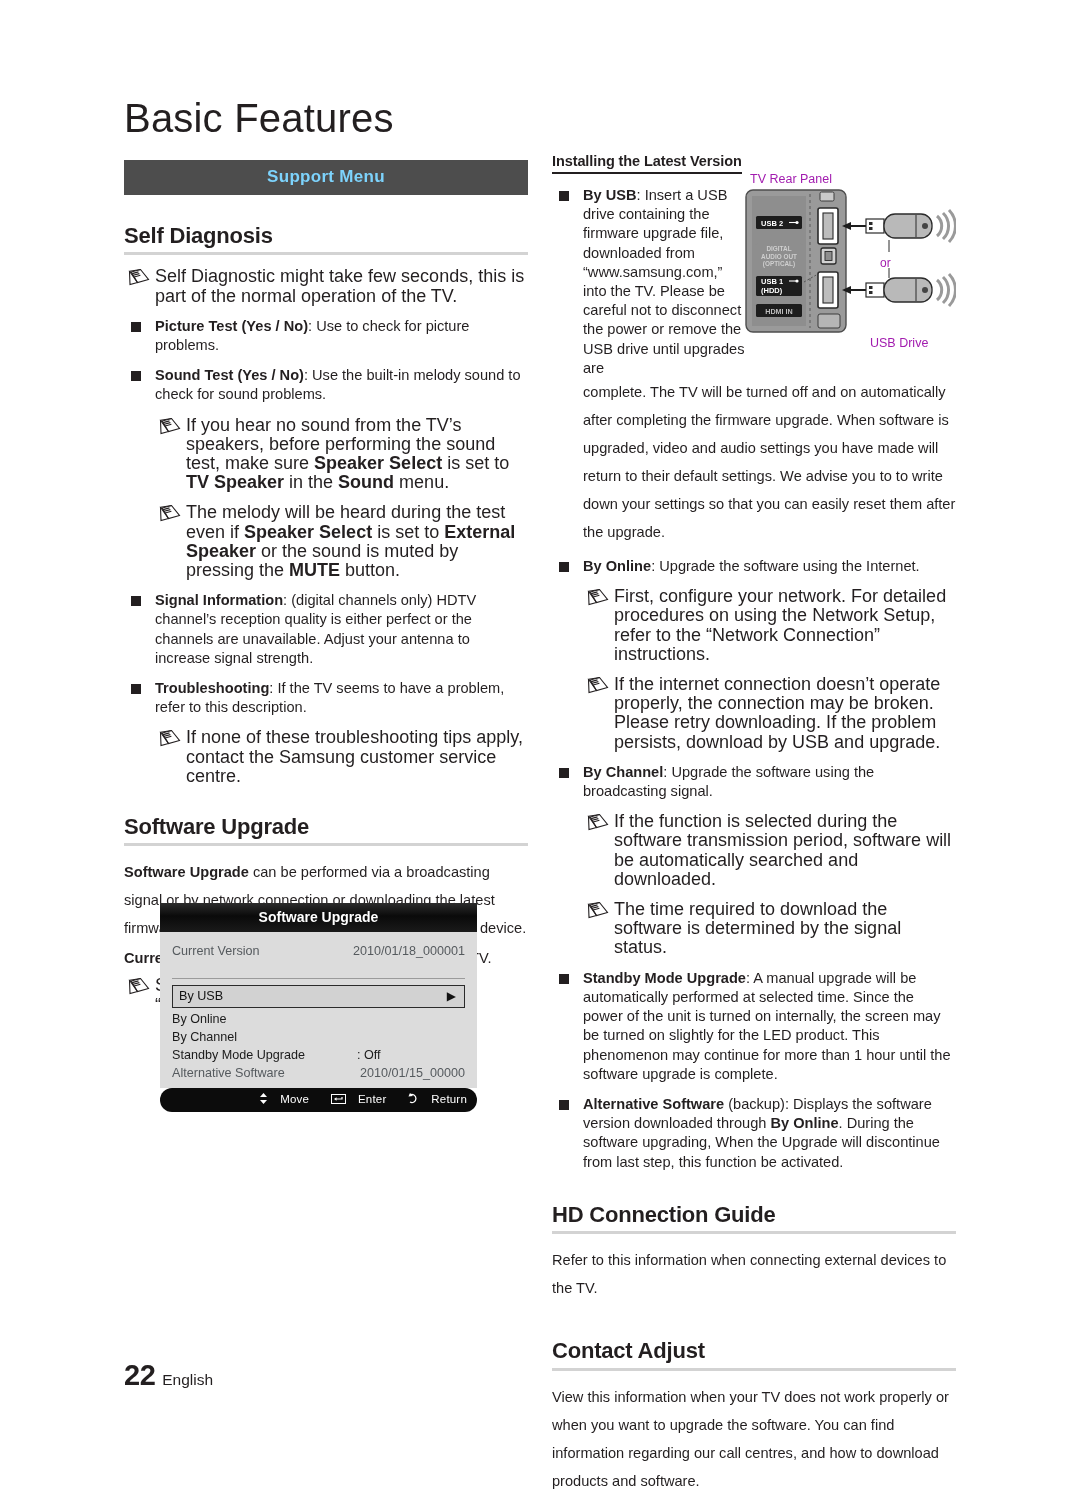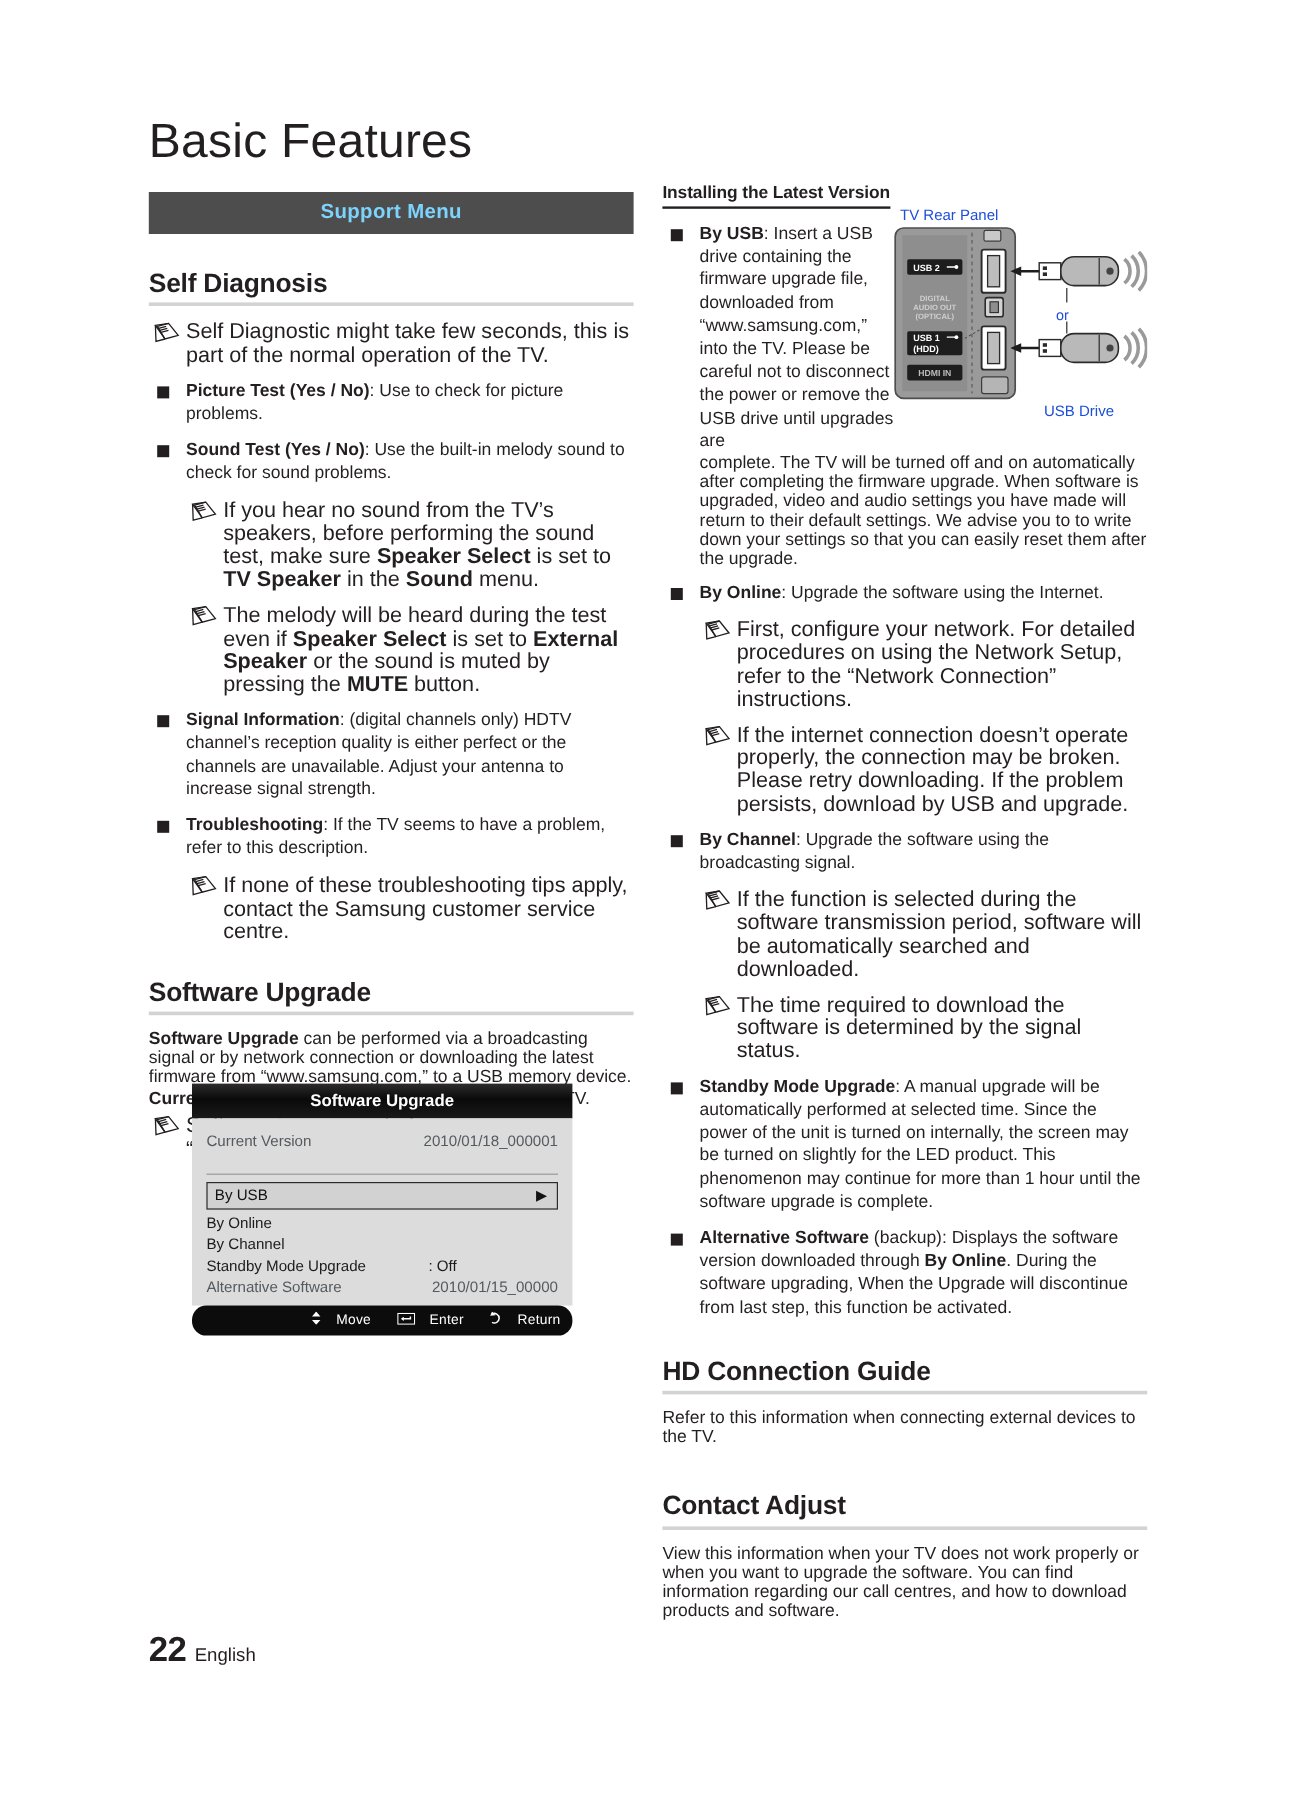--- a/index.html
+++ b/index.html
@@ -39,21 +39,21 @@
     letter-spacing:-0.2px; line-height:1.2;
   }
   .rule { height:3px; background:#d3d3d3; margin:0 0 12px; }
   h3.sub {
     font-size:14.5px; font-weight:bold; margin:0; padding:0 0 3px;
     display:inline-block; border-bottom:2px solid #231f20;
     letter-spacing:-0.1px;
   }
 
   
-  p.body { font-size:14.6px; line-height:16px; margin:0 0 11px; }
+  p.body { font-size:14.6px; line-height:28px; margin:0 0 11px; }
   b { font-weight:bold; }
 
   
   .item { position:relative; padding-left:31px; margin:0 0 11px; font-size:14.6px; line-height:19.2px; }
   .item .sq {
     position:absolute; left:7px; top:5px;
     width:10px; height:10px; background:#231f20;
   }
   
   .note { position:relative; padding-left:31px; margin:0 0 11px; font-size:18px; line-height:19.2px; }
@@ -62,21 +62,21 @@
   .note .pen { position:absolute; left:3px; top:1px; width:24px; height:18px; }
 
   
   .wrapnarrow { width:196px; }
 
   
   .diagram {
     position:absolute; left:744px; top:188px; width:212px; height:170px;
   }
   .diag-label {
-    position:absolute; font-size:12.5px; color:#1d4ed8; white-space:nowrap;
+    position:absolute; font-size:12.5px; color:#a21caf; white-space:nowrap;
   }
 
   
   .osd {
     position:absolute; left:160px; top:903px; width:317px;
     font-size:12.6px;
   }
   .osd-title {
     background:linear-gradient(to bottom,#2c2c2c 0%,#0a0a0a 45%,#1a1a1a 100%);
     color:#ffffff; text-align:center; font-weight:bold;

